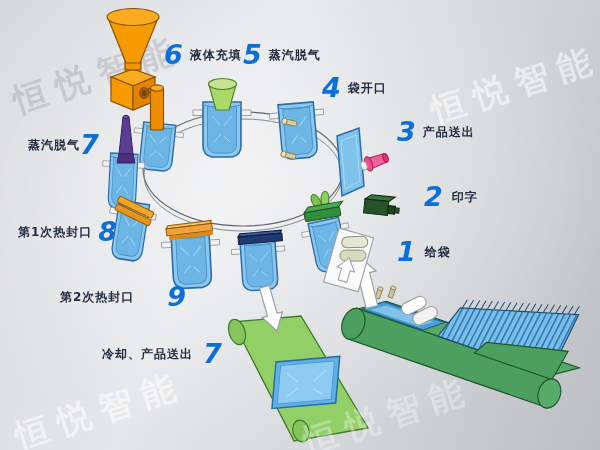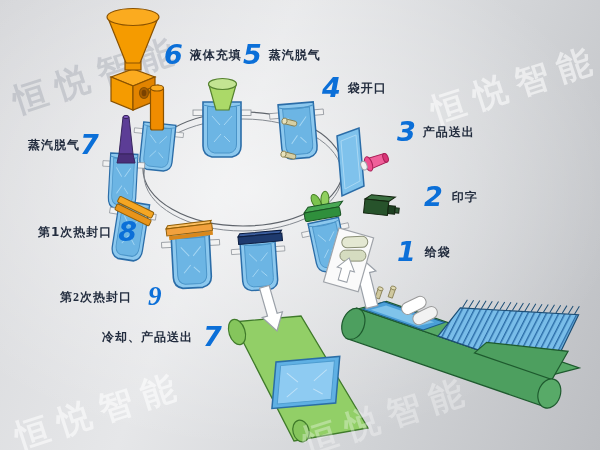--- a/index.html
+++ b/index.html
@@ -226,27 +226,27 @@
       <span class="txt">蒸汽脱气</span>
     </div>
     <div class="step" style="left:164px;top:41px;gap:8px;">
       <span class="num">6</span>
       <span class="txt">液体充填</span>
     </div>
     <div class="step" style="left:28px;top:131px;gap:0;">
       <span class="txt">蒸汽脱气</span>
       <span class="num">7</span>
     </div>
-    <div class="step" style="left:38px;top:218px;gap:6px;">
+    <div class="step" style="left:18px;top:218px;gap:6px;">
       <span class="txt">第1次热封口</span>
       <span class="num">8</span>
     </div>
-    <div class="step" style="left:60px;top:283px;gap:16px;font-family:Liberation Serif, serif;">
+    <div class="step" style="left:60px;top:283px;gap:33px;">
       <span class="txt">第2次热封口</span>
       <span class="num">9</span>
     </div>
-    <div class="step" style="left:102px;top:323px;gap:10px;">
+    <div class="step" style="left:102px;top:340px;gap:10px;">
       <span class="txt">冷却、产品送出</span>
       <span class="num">7</span>
     </div>
   </div>
 
 </div>
 
 </body></html>

